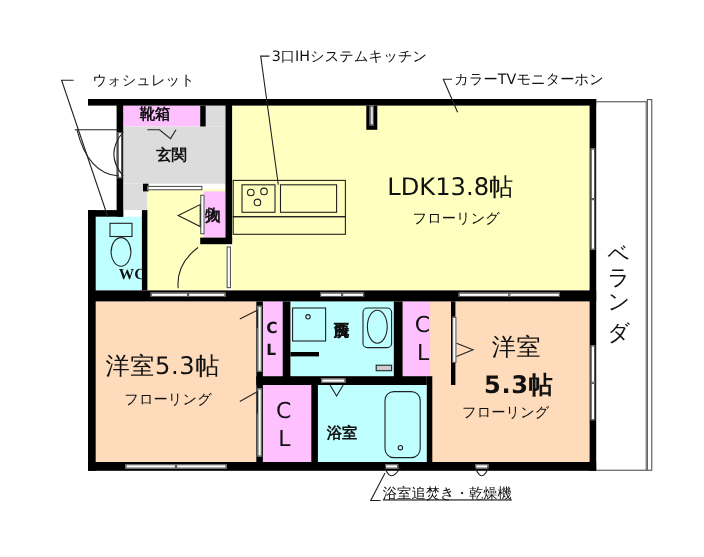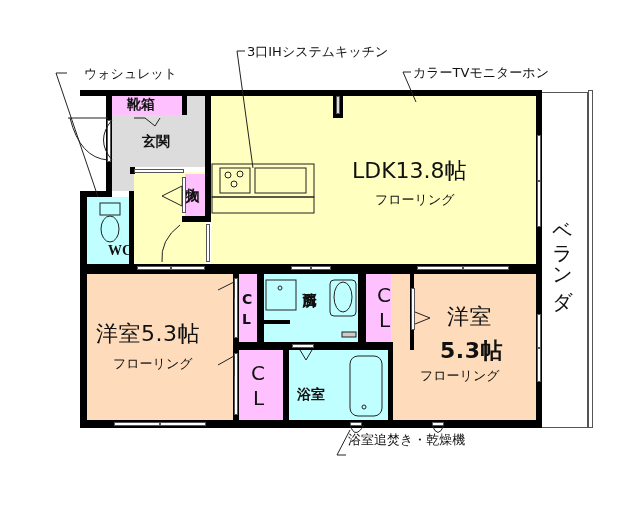--- a/index.html
+++ b/index.html
@@ -20,21 +20,21 @@
     .vert { writing-mode: vertical-rl; text-orientation: upright; }
     .win { position: absolute; background: #fff; border: 1px solid #555; box-sizing: border-box; }
     svg.overlay { position: absolute; left: 0; top: 0; pointer-events: none; }
   </style>
 </head>
 <body>
 
 <div class="label small" style="left:247px; top:45px;">3口IHシステムキッチン</div>
 <div class="label small" style="left:413px; top:66px;">カラーTVモニターホン</div>
 <div class="label small" style="left:84px; top:67px;">ウォシュレット</div>
-<div class="label small" style="left:348px; top:433px;">浴室追焚き・乾燥機</div>
+<div class="label small" style="left:348px; top:443px;text-decoration:underline;">浴室追焚き・乾燥機</div>
 
 <div>
 
   <div class="room veranda" style="left:542px; top:92px; width:46px; height:336px; border:1px solid #555; border-left:none;"></div>
   <div class="label vert" style="left:553px; top:208px; font-size:20px;">ベランダ</div>
 
   <div class="room ldk" style="left:211px; top:96px; width:325px; height:168px;"></div>
   <div class="label" style="left:352px; top:160px; font-size:22px;">LDK13.8帖</div>
   <div class="label small" style="left:375px; top:193px;">フローリング</div>
 

